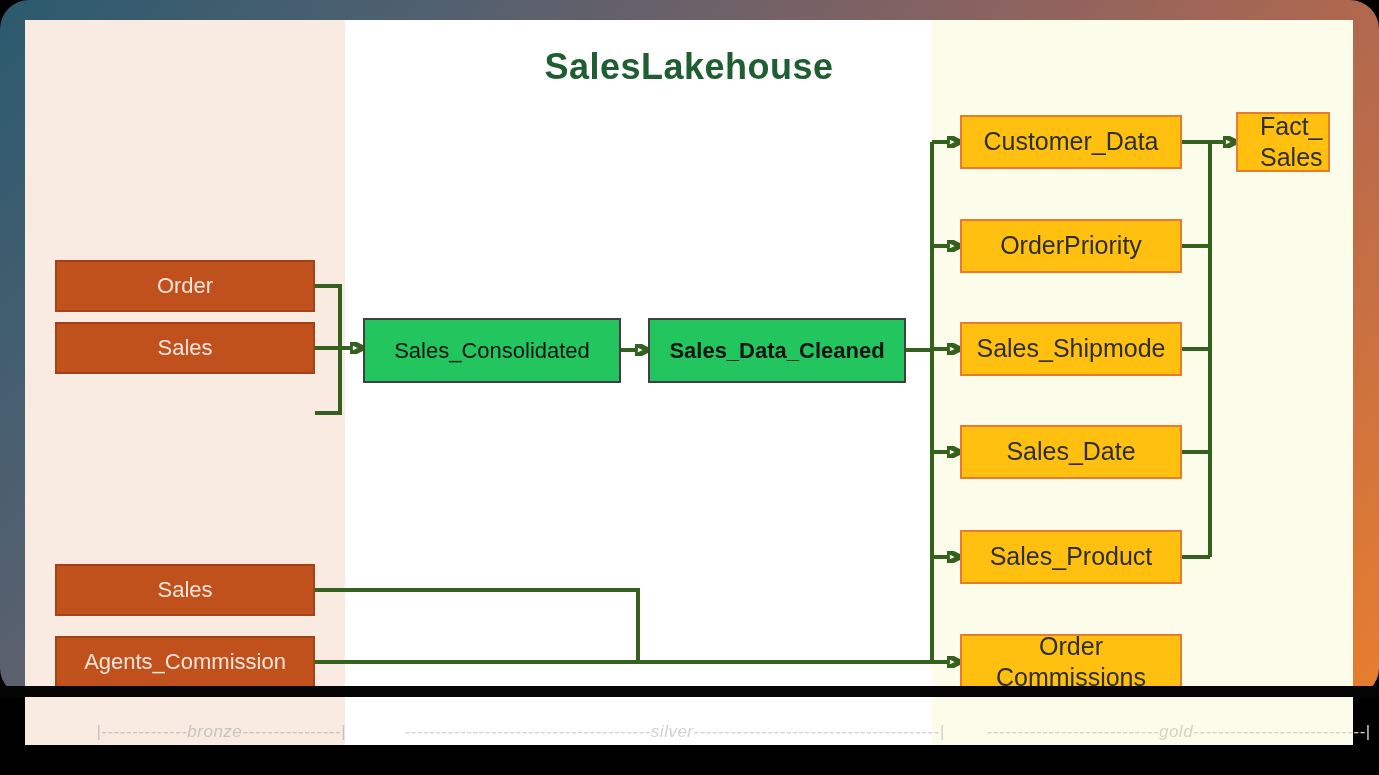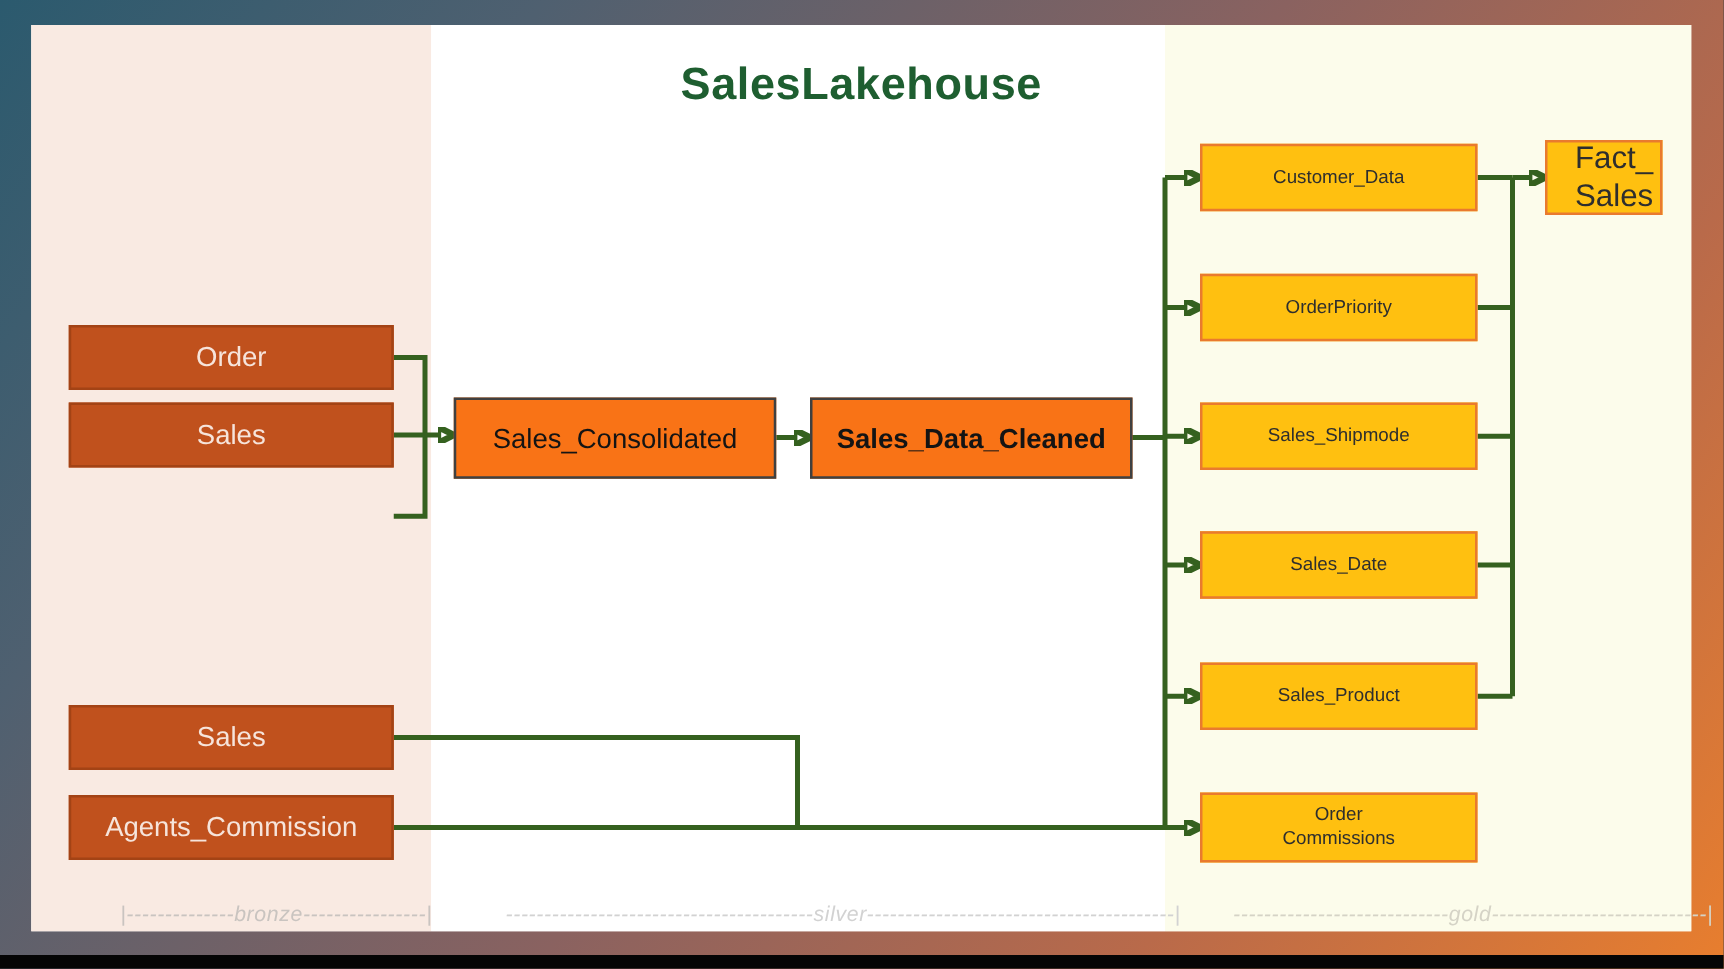--- a/index.html
+++ b/index.html
@@ -2,22 +2,23 @@
 <html><head>
 <meta charset="utf-8">
 <style>
   html,body{margin:0;padding:0;}
   body{
     width:1379px;height:775px;overflow:hidden;
     font-family:"Liberation Sans","DejaVu Sans",sans-serif;
     background:#000;
   }
   .stage{
-    position:relative;width:1379px;height:775px;
+    position:relative;width:1379px;height:697px;
     background:linear-gradient(128deg,#2b5a6e 0%,#4f6070 22%,#8a6260 52%,#b96a4a 76%,#e87e2e 100%);
+    border-radius:29px;
   }
   .bottom-bar{
     position:absolute;left:0;bottom:0;width:1379px;height:11px;background:#050505;
   }
   .content{
     position:absolute;left:25px;top:20px;width:1328px;height:725px;
     background:#ffffff;
   }
   .zone{position:absolute;top:0;height:725px;}
   .zone.bronze{left:0;width:320px;background:#f9eae2;}
@@ -34,27 +35,27 @@
     display:flex;align-items:center;justify-content:center;text-align:center;
     white-space:pre-line;line-height:1.25;
   }
   .node.src{
     left:30px;width:260px;height:52px;
     background:#c0511d;border:2px solid #a34315;
     color:#f6e4db;font-size:22px;
   }
   .node.stg{
     width:258px;height:65px;top:298px;
-    background:#f97316;border:2px solid #404040;
+    background:#22c55e;border:2px solid #404040;
     color:#141414;font-size:22px;
   }
   .node.dim{
     left:935px;width:222px;height:54px;
     background:#ffc010;border:2px solid #e97a2e;
-    color:#2e2e2e;font-size:15px;
+    color:#2e2e2e;font-size:25px;
   }
   .node.fact{
     left:1211px;top:92px;width:94px;height:60px;
     background:#ffc010;border:2px solid #e97a2e;
     color:#2e2e2e;font-size:25px;
     justify-content:flex-start;padding-left:22px;text-align:left;
   }
   svg.wires{position:absolute;left:0;top:0;width:1328px;height:725px;pointer-events:none;}
   svg.wires path{stroke:#35611f;stroke-width:4;fill:none;}
 

